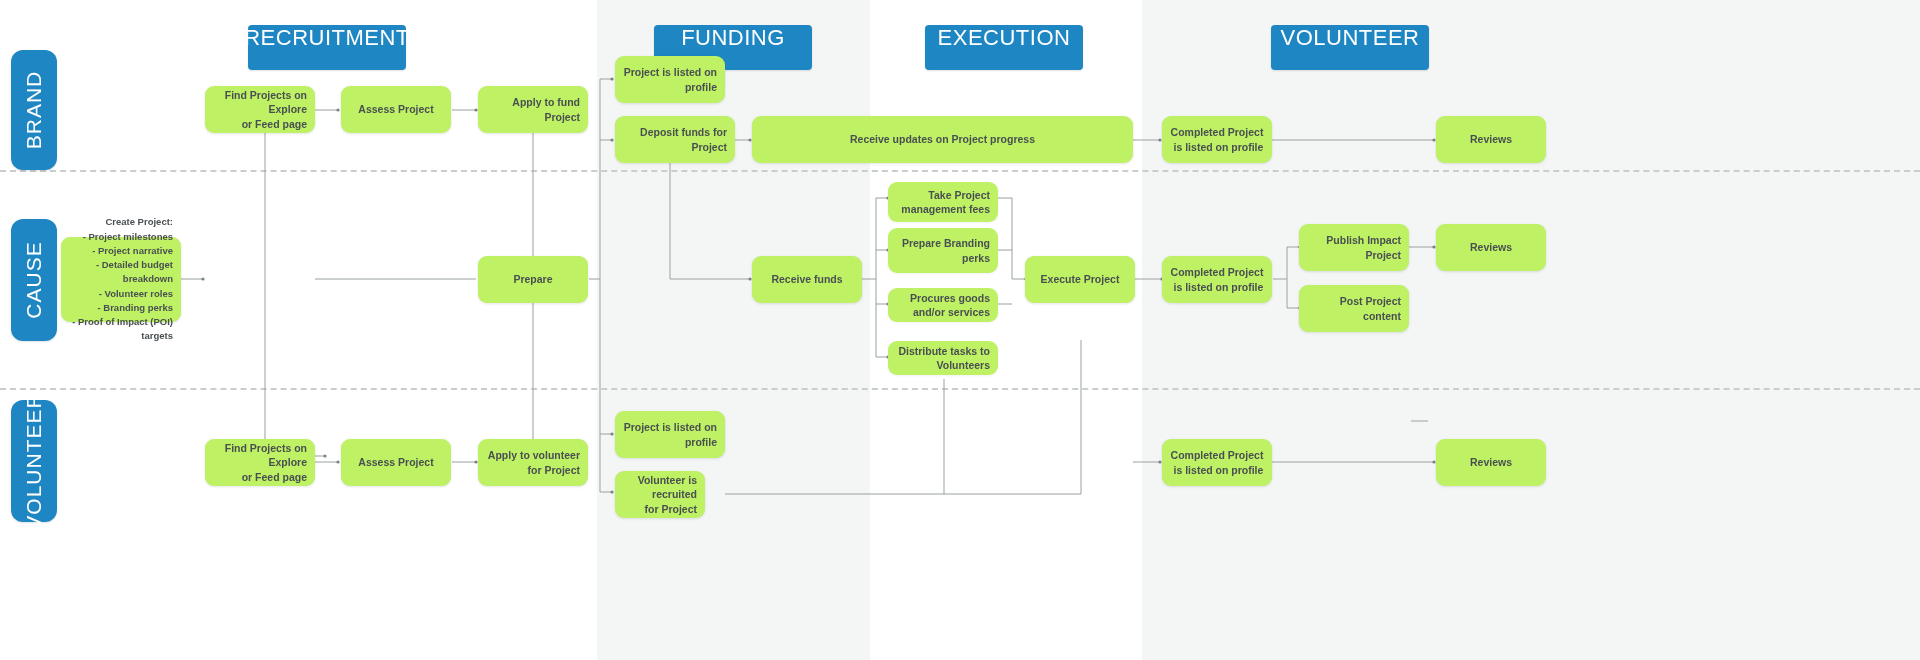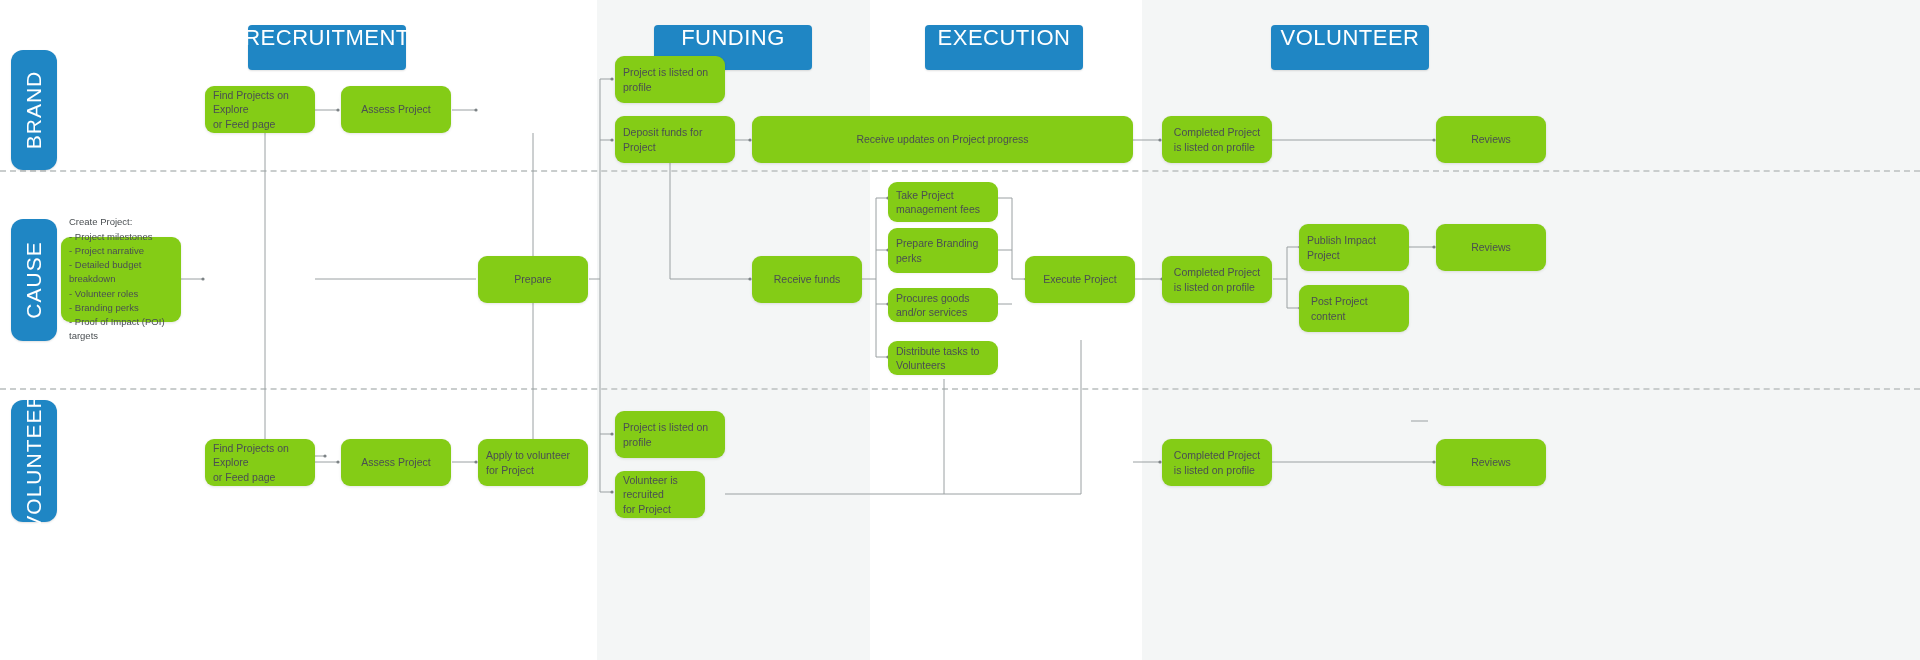--- a/index.html
+++ b/index.html
@@ -47,30 +47,31 @@
 
   
   .sep{
     position:absolute;left:0;width:1920px;height:0;
     border-top:2px dashed #c9cdcd;
   }
 
   
   .node{
     position:absolute;
-    background:#84cc16;
+    background:#bef264;
     border-radius:9px;
     box-shadow:0 1px 3px rgba(0,0,0,.10), 0 0 1px rgba(0,0,0,.06);
     display:flex;align-items:center;justify-content:center;
-    text-align:left;
+    text-align:right;
     color:#4a4f52;
     font-size:10.5px;
     line-height:1.35;
     padding:4px 8px;
     box-sizing:border-box;
+    font-weight:bold;
   }
   .node.multiline{white-space:pre-line;}
   .node.faint{box-shadow:0 1px 3px rgba(0,0,0,.055);}
 </style>
 </head>
 <body>
 
 <div id="stage">
 
   <div class="band" style="left:597px;width:273px;"></div>
@@ -161,20 +162,23 @@
     <span>VOLUNTEER</span>
   </div>
 
   <div class="node multiline" style="left:205px;top:86px;width:110px;height:47px;">
     <span>Find Projects on Explore
 or Feed page</span>
   </div>
   <div class="node" style="left:341px;top:86px;width:110px;height:47px;">
     <span>Assess Project</span>
   </div>
+  <div class="node" style="left:478px;top:86px;width:110px;height:47px;">
+    <span>Apply to fund Project</span>
+  </div>
   <div class="node" style="left:615px;top:56px;width:110px;height:47px;">
     <span>Project is listed on profile</span>
   </div>
   <div class="node" style="left:615px;top:116px;width:120px;height:47px;">
     <span>Deposit funds for Project</span>
   </div>
   <div class="node" style="left:752px;top:116px;width:381px;height:47px;">
     <span>Receive updates on Project progress</span>
   </div>
   <div class="node multiline" style="left:1162px;top:116px;width:110px;height:47px;">

